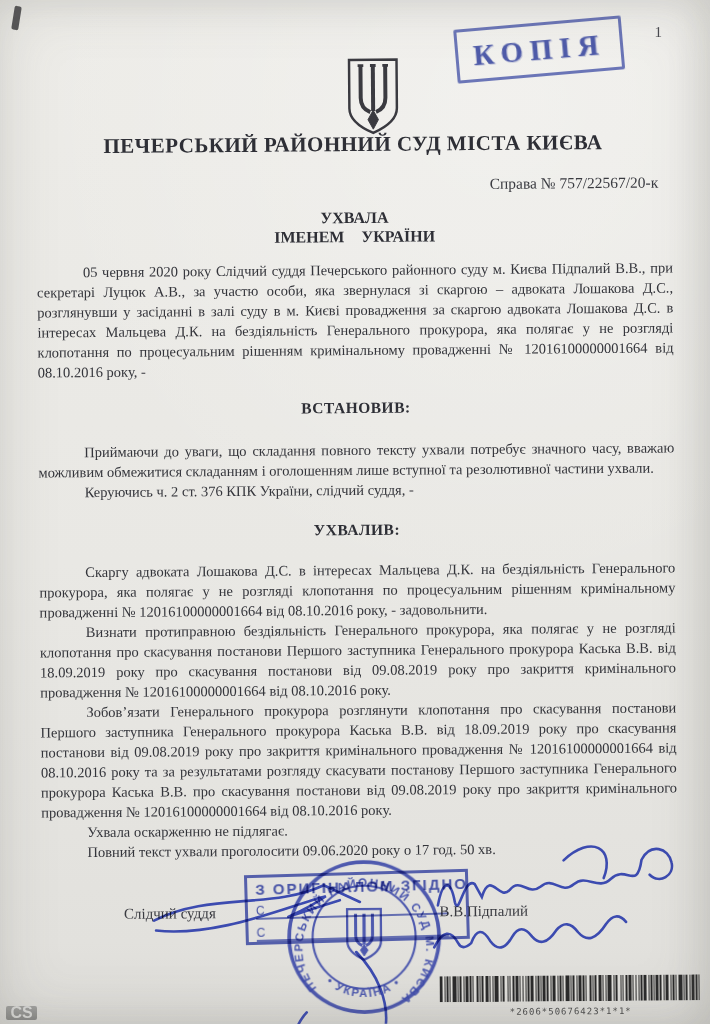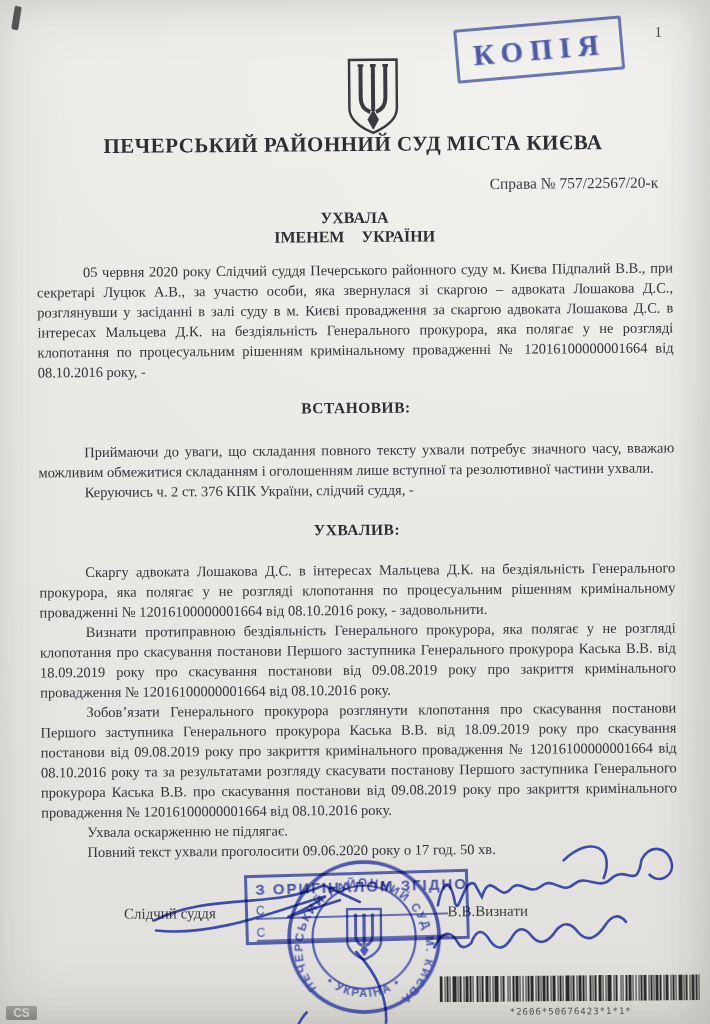--- a/index.html
+++ b/index.html
@@ -63,21 +63,21 @@
   .certify-stamp .row{font-size:12px;margin-top:6px;border-bottom:2px solid rgba(49,63,158,.7);width:95%;}
 
   .seal{position:absolute;left:262px;top:851px;mix-blend-mode:multiply;filter:blur(.35px);opacity:.94;}
 
   .barcode-wrap{position:absolute;left:432px;top:977px;width:268px;text-align:center;}
   .barcode-num{font-family:"DejaVu Sans Mono",monospace;font-size:9px;color:#4c4c4c;letter-spacing:1px;margin-top:1px;}
 
   .camscanner{position:absolute;left:6px;bottom:4px;display:flex;align-items:center;
     font-family:"Liberation Sans",sans-serif;}
   .cs-logo{width:31px;height:14px;border-radius:2px;background:linear-gradient(180deg,#a3a3a1,#8b8b89);
-    color:#dcdcda;font-weight:bold;font-size:12px;display:flex;align-items:center;justify-content:center;}
+    color:#dcdcda;font-weight:bold;font-size:16px;display:flex;align-items:center;justify-content:center;}
   .cs-text{color:#8e8e8c;font-size:16px;margin-left:2px;text-shadow:0 0 1px rgba(140,140,140,.4);}
 </style>
 </head>
 <body>
 
 <div class="scan">
   <div class="corner-mark"></div>
   <div class="page-number">1</div>
 
   <div class="tilt">
@@ -114,21 +114,21 @@
 
       <div class="sect ruled">УХВАЛИВ:</div>
       <p class="p">Скаргу адвоката Лошакова Д.С. в інтересах Мальцева Д.К. на бездіяльність Генерального прокурора, яка полягає у не розгляді клопотання по процесуальним рішенням кримінальному провадженні № 12016100000001664 від 08.10.2016 року, - задовольнити.</p>
       <p class="p">Визнати протиправною бездіяльність Генерального прокурора, яка полягає у не розгляді клопотання про скасування постанови Першого заступника Генерального прокурора Каська В.В. від 18.09.2019 року про скасування постанови від 09.08.2019 року про закриття кримінального провадження № 12016100000001664 від 08.10.2016 року.</p>
       <p class="p">Зобов’язати Генерального прокурора розглянути клопотання про скасування постанови Першого заступника Генерального прокурора Каська В.В. від 18.09.2019 року про скасування постанови від 09.08.2019 року про закриття кримінального провадження № 12016100000001664 від 08.10.2016 року та за результатами розгляду скасувати постанову Першого заступника Генерального прокурора Каська В.В. про скасування постанови від 09.08.2019 року про закриття кримінального провадження № 12016100000001664 від 08.10.2016 року.</p>
       <p class="p noj">Ухвала оскарженню не підлягає.</p>
       <p class="p noj">Повний текст ухвали проголосити 09.06.2020 року о 17 год. 50 хв.</p>
 
       <div class="sig-row">
         <span>Слідчий суддя</span>
-        <span>В.В.Визнати</span>
+        <span>В.В.Підпалий</span>
       </div>
     </div>
 
     <div class="certify-stamp">
       <div class="l1">З ОРИГІНАЛОМ ЗГІДНО</div>
       <div class="row">С</div>
       <div class="row">С</div>
     </div>
 
     <div class="seal">

